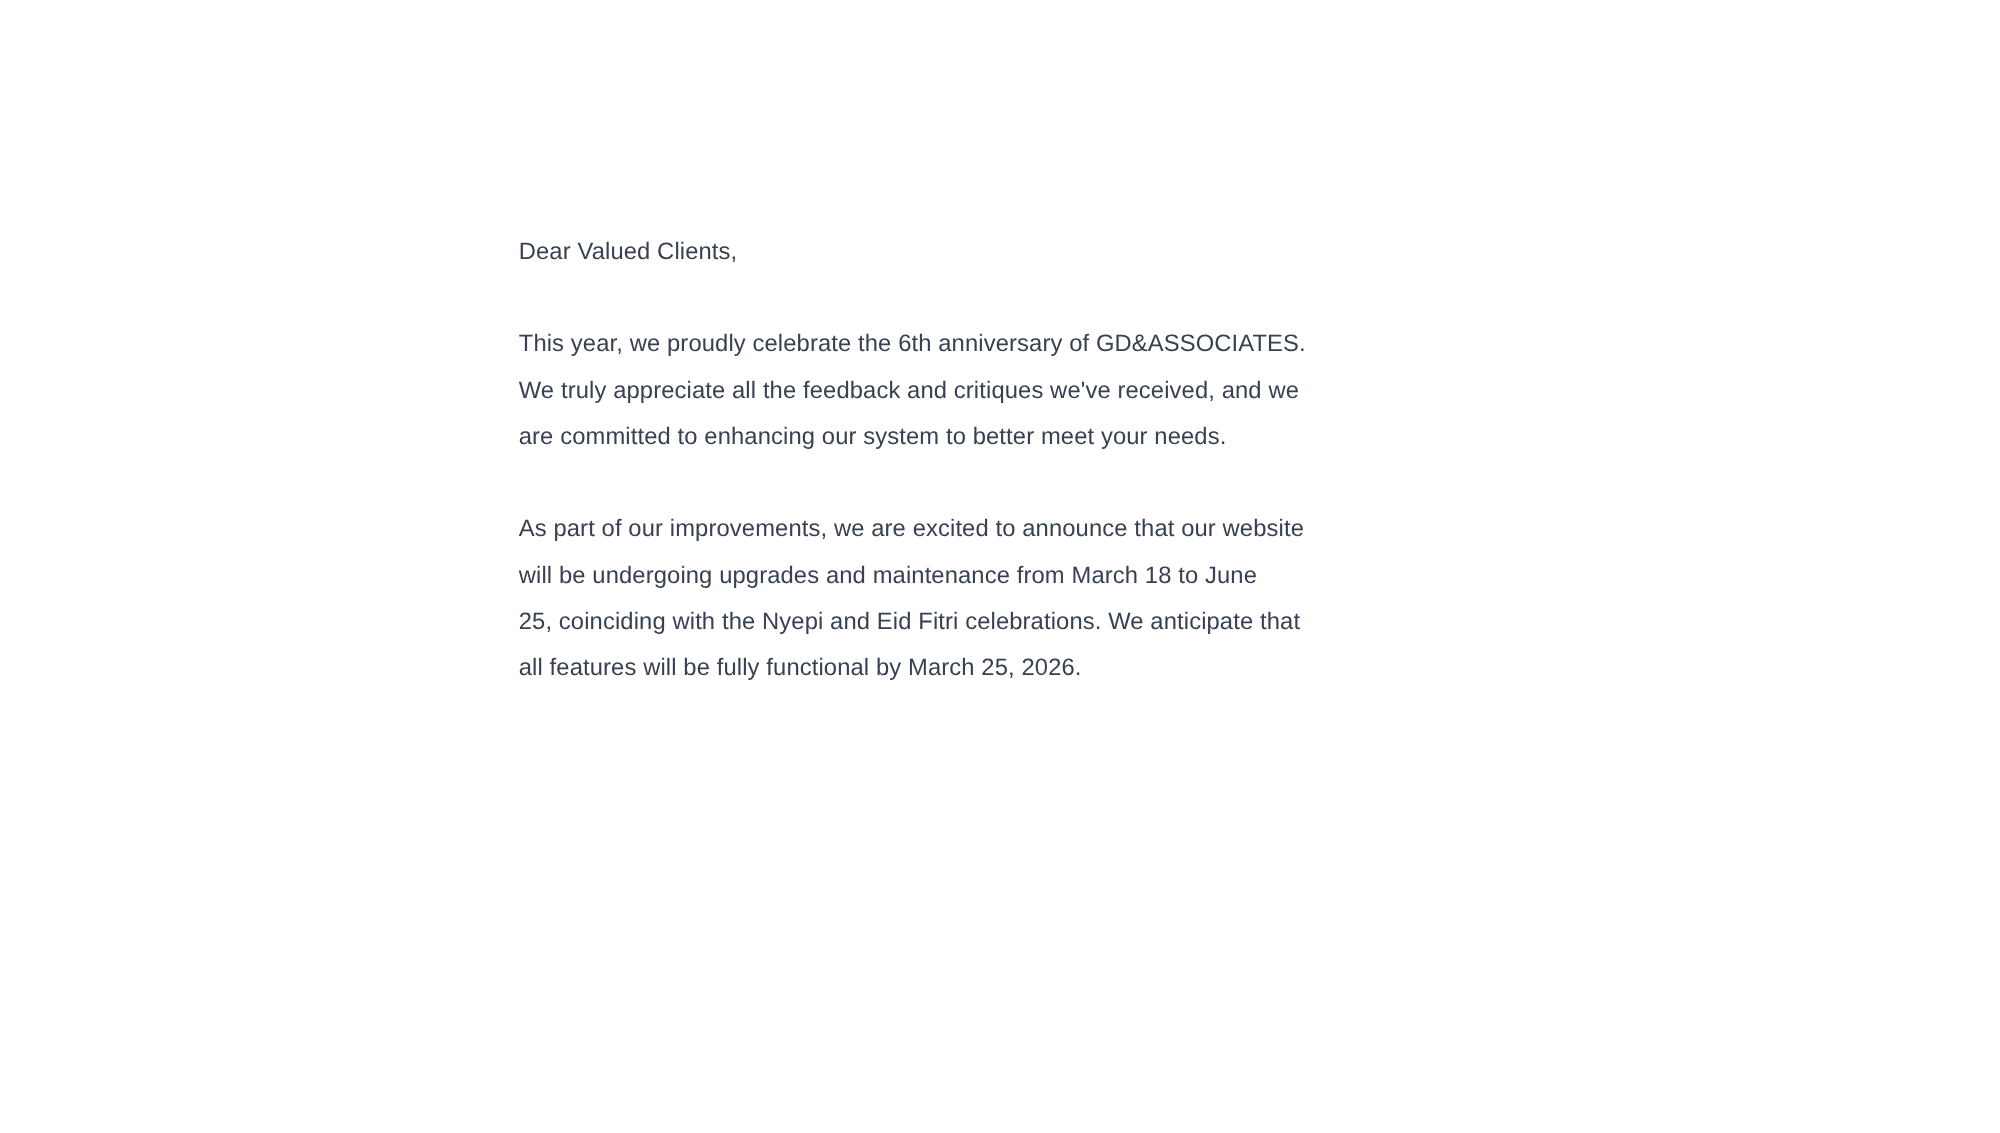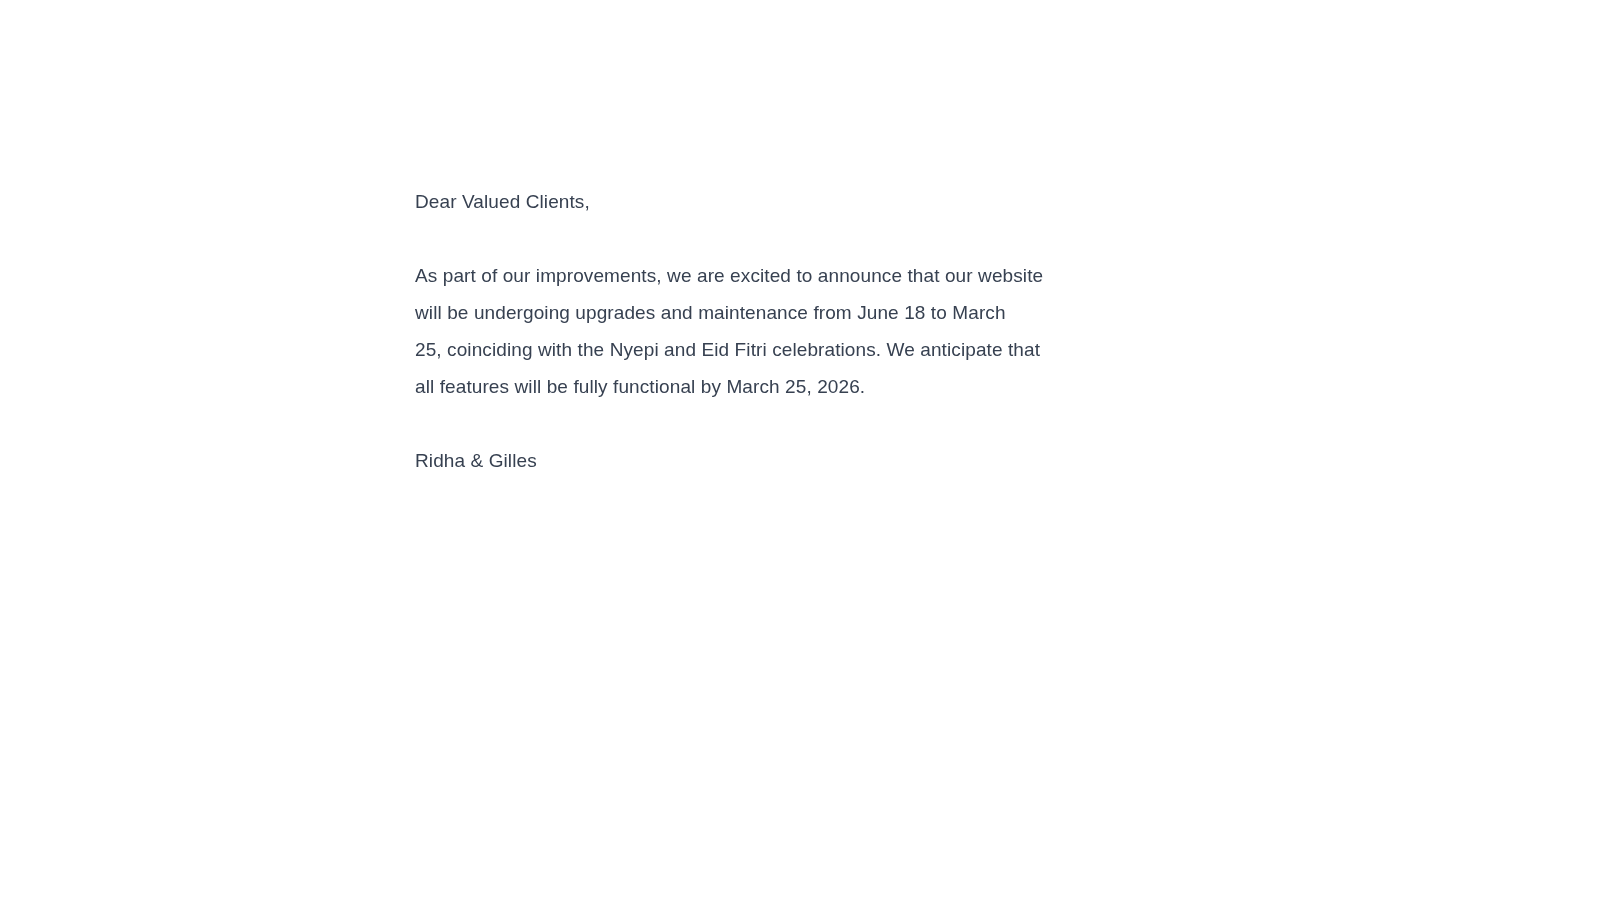--- a/index.html
+++ b/index.html
@@ -32,19 +32,21 @@
     margin: 0 0 37px 0;      
   }
   .letter p:last-child { margin-bottom: 0; }
 </style>
 </head>
 <body>
 
 <div class="page">
   <div class="letter">
     <p>Dear Valued Clients,</p>
+    <p>This year, we proudly celebrate the 6th anniversary of GD&amp;ASSOCIATES.
+We truly appreciate all the feedback and critiques we've received, and we
+are committed to enhancing our system to better meet your needs.</p>
     <p>As part of our improvements, we are excited to announce that our website
-will be undergoing upgrades and maintenance from June 18 to March
+will be undergoing upgrades and maintenance from March 18 to June
 25, coinciding with the Nyepi and Eid Fitri celebrations. We anticipate that
 all features will be fully functional by March 25, 2026.</p>
-    <p>Ridha &amp; Gilles</p>
   </div>
 </div>
 
 </body></html>

